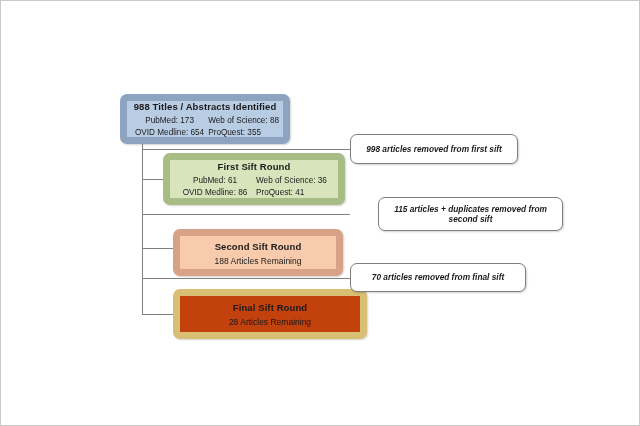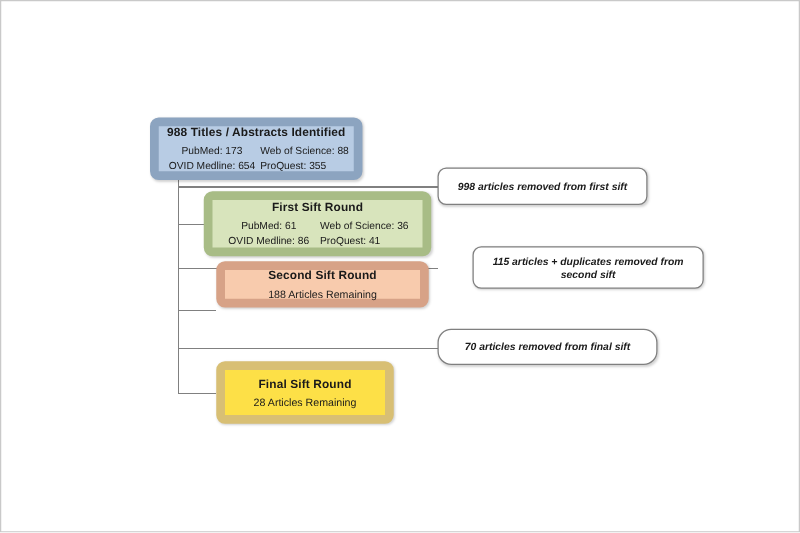--- a/index.html
+++ b/index.html
@@ -86,28 +86,29 @@
   #box-identified .stat-grid { padding: 0 2px; }
 
   #box-first-sift {
     left: 162px;  top: 152px;  width: 182px; height: 52px;
     background: #d8e4bc;
     border-color: #a8bc86;
   }
   #box-first-sift .stat-grid { padding: 0 2px; }
 
   #box-second-sift {
-    left: 172px;  top: 208px;  width: 170px; height: 37px;
+    left: 172px;  top: 228px;  width: 170px; height: 47px;
     background: #f8cbad;
     border-color: #d7a287;
+    justify-content: space-between;
   }
 
   #box-final-sift {
-    left: 172px;  top: 288px;  width: 142px; height: 50px;
-    background: #fde047;
+    left: 172px;  top: 288px;  width: 194px; height: 50px;
+    background: #c2410c;
     border-color: #d8bf74;
   }
 
   
   .note-box {
     position: absolute;
     box-sizing: border-box;
     background: #ffffff;
     border: 1px solid #7f7f7f;
     border-radius: 7px;
@@ -121,21 +122,21 @@
     font-size: 8.3px;
     font-style: italic;
     font-weight: bold;
     color: #1a1a1a;
     text-align: center;
     line-height: 1.25;
   }
 
   #note-first  { left: 349px; top: 133px; width: 168px; height: 30px; }
   #note-second { left: 349px; top: 196px; width: 185px; height: 34px; margin-left: 28px; }
-  #note-final  { left: 349px; top: 262px; width: 176px; height: 29px; border-radius: 11px; }
+  #note-final  { left: 349px; top: 262px; width: 176px; height: 29px; }
 </style>
 </head>
 <body>
 
 <div id="canvas">
 
   <svg id="connectors" viewBox="0 0 640 426" width="640" height="426" aria-hidden="true">
     <g stroke="#808080" stroke-width="1" fill="none" shape-rendering="crispEdges">
 
       <line x1="141.5" y1="143" x2="141.5" y2="313.5"></line>

